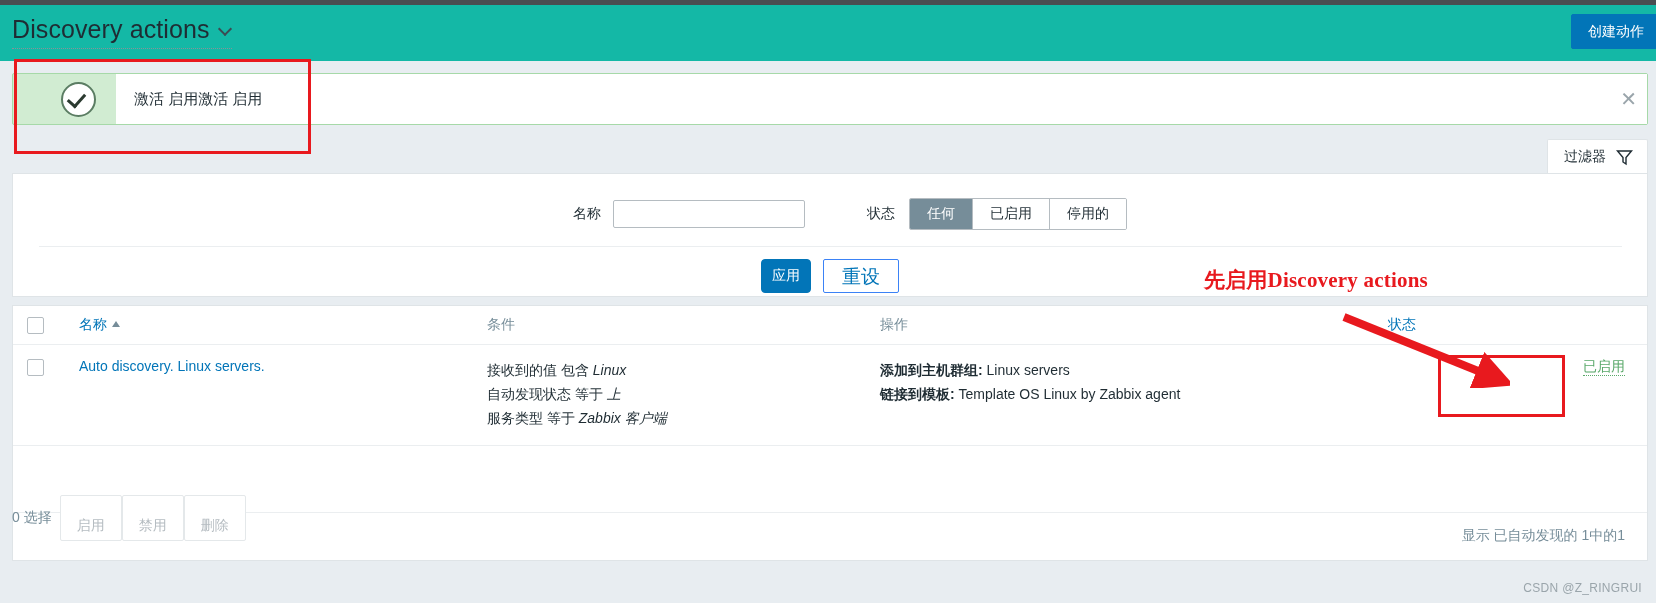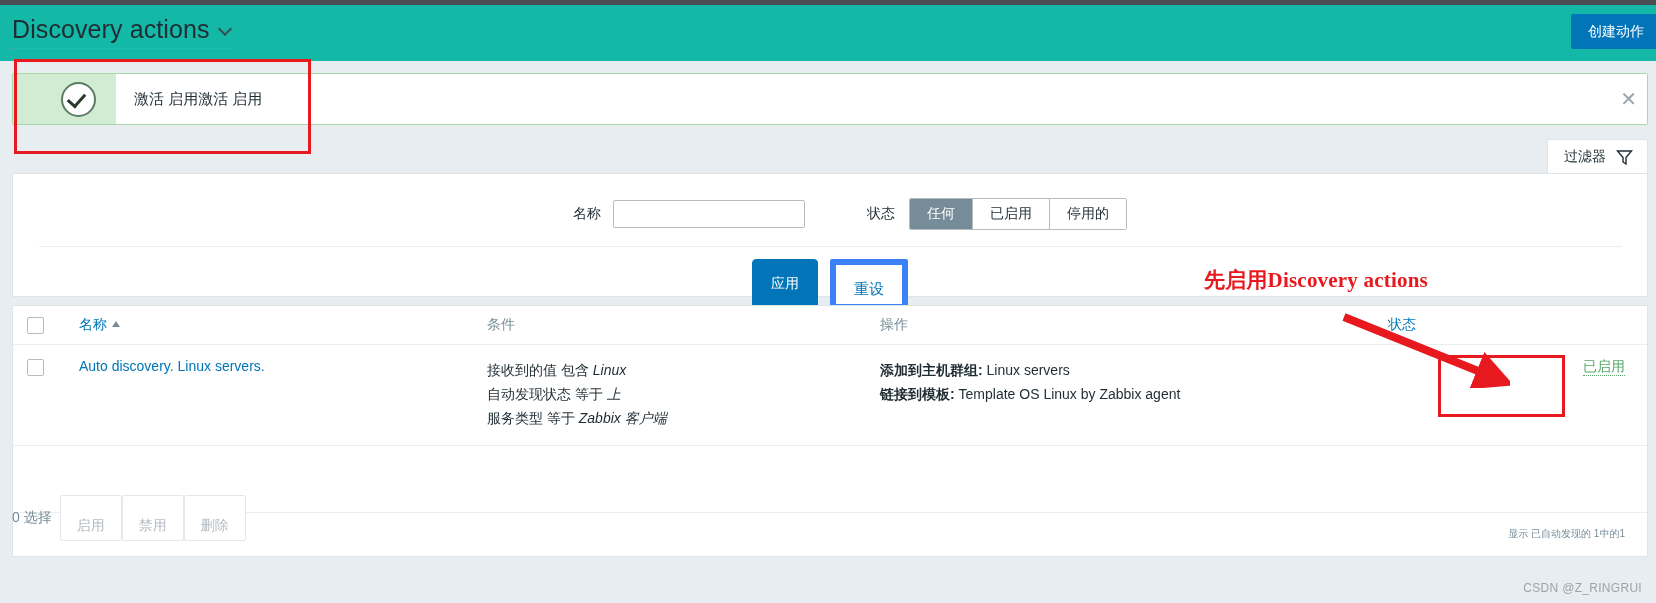--- a/index.html
+++ b/index.html
@@ -253,32 +253,32 @@
     display: flex;
     justify-content: center;
     gap: 12px;
   }
   .btn-apply {
     background: #0275b8;
     color: #ffffff;
     border: 1px solid #0275b8;
     border-radius: 4px;
     font-size: 14px;
-    padding: 5px 18px 6px;
+    padding: 5px 10px 6px;
     cursor: pointer;
     font-family: Liberation Mono, monospace;
     line-height: 18px;
   }
   .btn-reset {
     background: #ffffff;
     color: #0275b8;
-    border: 6px solid #3b82f6;
-    border-radius: 2px;
-    font-size: 15px;
-    padding: 15px 18px 6px;
+    border: 1px solid #3b82f6;
+    border-radius: 2px;
+    font-size: 19px;
+    padding: 8px 18px 6px;
     cursor: pointer;
     font-family: inherit;
     line-height: 18px;
   }
 
   
   .list-panel {
     position: absolute;
     left: 12px; top: 305px;
     width: 1636px;
@@ -345,21 +345,21 @@
   .status-enabled {
     color: #59a869;
     border-bottom: 1px dotted #59a869;
     cursor: pointer;
     display: inline-block;
     line-height: 17px;
   }
   .list-footer {
     padding: 14px 22px 15px 0;
     text-align: right;
-    font-size: 10px;
+    font-size: 14px;
     color: #768d99;
     white-space: nowrap;
     overflow: hidden;
   }
   .footer-spacer { height: 38px; }
 
   
   .bottom-bar {
     position: absolute;
     left: 12px; top: 495px;

